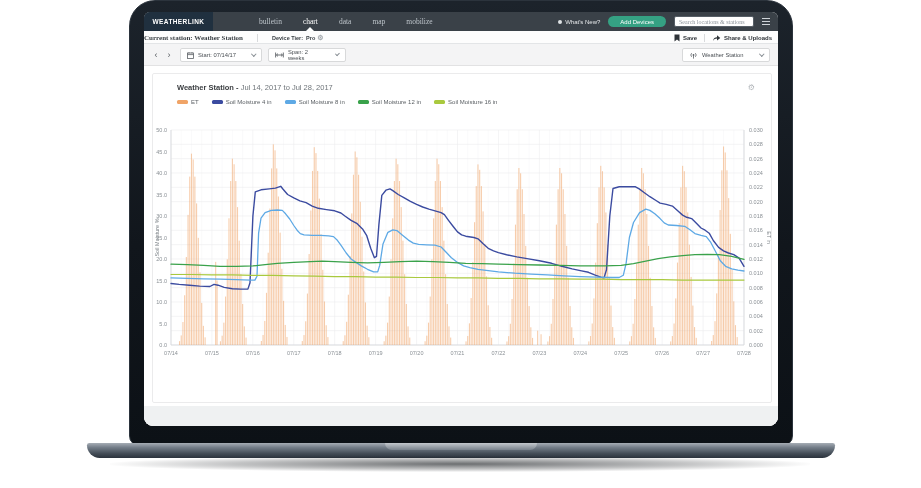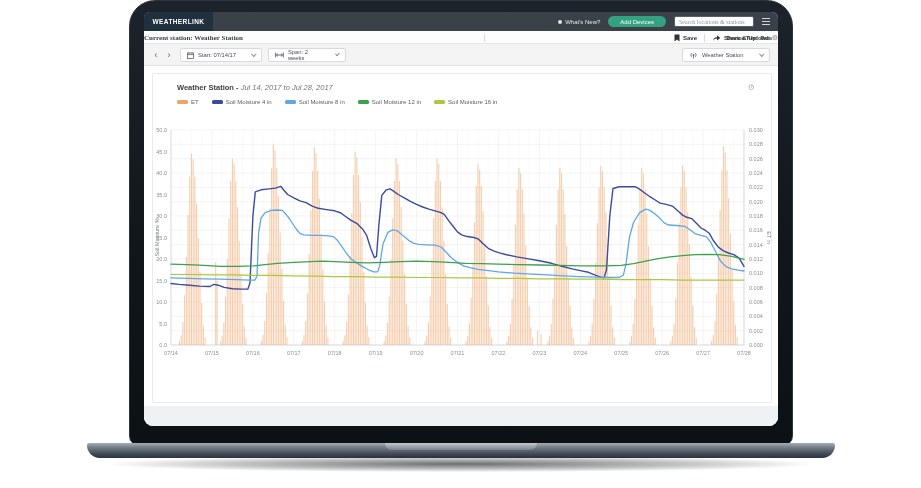--- a/index.html
+++ b/index.html
@@ -35,21 +35,21 @@
   .add-devices { background:#35a183; color:#fff; font-size:6px; height:11px; padding:0 12px;
           border-radius:6px; display:flex; align-items:center; }
   .searchbox { width:80px; height:11px; background:#fff; border:1px solid #565e66; border-radius:2px;
           font-size:6px; padding:0 4px; color:#333; font-family:"Liberation Serif",serif; }
   .searchbox::placeholder { color:#8d949b; }
   .burger { display:flex; flex-direction:column; gap:1.5px; }
   .burger div { width:8px; height:1.2px; background:#cfd4d9; }
 
   
   .subheader { position:absolute; left:0; top:19px; width:634px; height:13px; background:#fdfdfd; border-bottom:1px solid #e3e5e7; }
-  .sub-center { position:absolute; left:0; top:0; width:100%; height:13px; display:flex; align-items:center; justify-content:space-between; gap:14px; }
+  .sub-center { position:absolute; left:0; top:0; width:100%; height:13px; display:flex; align-items:center; justify-content:flex-start; gap:14px; }
   .cur-station { font-size:7px; font-weight:bold; color:#3a4045; font-family:"Liberation Serif",serif; }
   .vdiv { width:1px; height:8px; background:#d8dadc; }
   .tier { font-size:5.5px; font-weight:bold; color:#3a4045; display:flex; align-items:center; gap:2px; }
   .gear { color:#a6abb0; font-size:7px; line-height:1; }
   .sub-right { position:absolute; right:6px; top:0; height:13px; display:flex; align-items:center; gap:7px; }
   .sub-btn { display:flex; align-items:center; gap:3px; font-size:6px; font-weight:bold; color:#2e3338; cursor:pointer; }
 
   
   .toolbar { position:absolute; left:0; top:32px; width:634px; height:22px; background:#f4f4f5; border-bottom:1px solid #e2e2e3; }
   .nav-arrow { position:absolute; top:5px; width:12px; height:12px; color:#5c6166; font-size:9px;
@@ -59,35 +59,42 @@
   .chev-down { width:3.5px; height:3.5px; border-right:1px solid #8a9096; border-bottom:1px solid #8a9096;
           transform:rotate(45deg); margin-left:2px; margin-top:-2px; }
   .tb-box .spacer { flex:1; }
 
   
   .content { position:absolute; left:0; top:54px; width:634px; height:360px; background:#fff; }
   .footer-strip { position:absolute; left:0; top:340px; width:634px; height:20px; background:#eff1f2; }
   .card { position:absolute; left:8px; top:7px; width:620px; height:330px; background:#fff; border:1px solid #ebebec; border-radius:2px; }
   .card-title { position:absolute; left:24px; top:9px; font-size:7.5px; color:#3a3d40; }
   .card-title .t-bold { font-weight:bold;margin-top:12px; }
-  .card-title .t-dates { font-style:italic; color:#6f757a; font-weight:normal; }
+  .card-title .t-dates { color:#6f757a; font-weight:normal; }
   .card-gear { position:absolute; right:16px; top:9px; color:#b4b8bc; font-size:8px; cursor:pointer; }
   .legend { position:absolute; left:24px; top:25px; display:flex; align-items:center; gap:13px; }
   .legend-item { display:flex; align-items:center; gap:3px; font-size:6px; color:#5a5f63; cursor:pointer; }
   .legend-swatch { width:11px; height:3.5px; border-radius:1.5px; }
   .plot-wrap { position:absolute; left:0; top:40px; width:618px; height:288px; }
 </style>
 </head>
 <body>
 
 <div class="laptop">
   <div class="screen">
 
     <div class="topnav">
       <div class="logo">WEATHERLINK</div>
+      <div class="tabs">
+          <div class="tab">bulletin</div>
+          <div class="tab active">chart<div class="caret-up"></div></div>
+          <div class="tab">data</div>
+          <div class="tab">map</div>
+          <div class="tab">mobilize</div>
+        </div>
       <div class="nav-right">
         <div class="whats-new">
           <div class="wn-dot"></div>
           <span>What's New?</span>
         </div>
         <div class="add-devices">Add Devices</div>
         <input class="searchbox" placeholder="Search locations &amp; stations" style="">
         <div class="burger">
             <div></div>
             <div></div>

